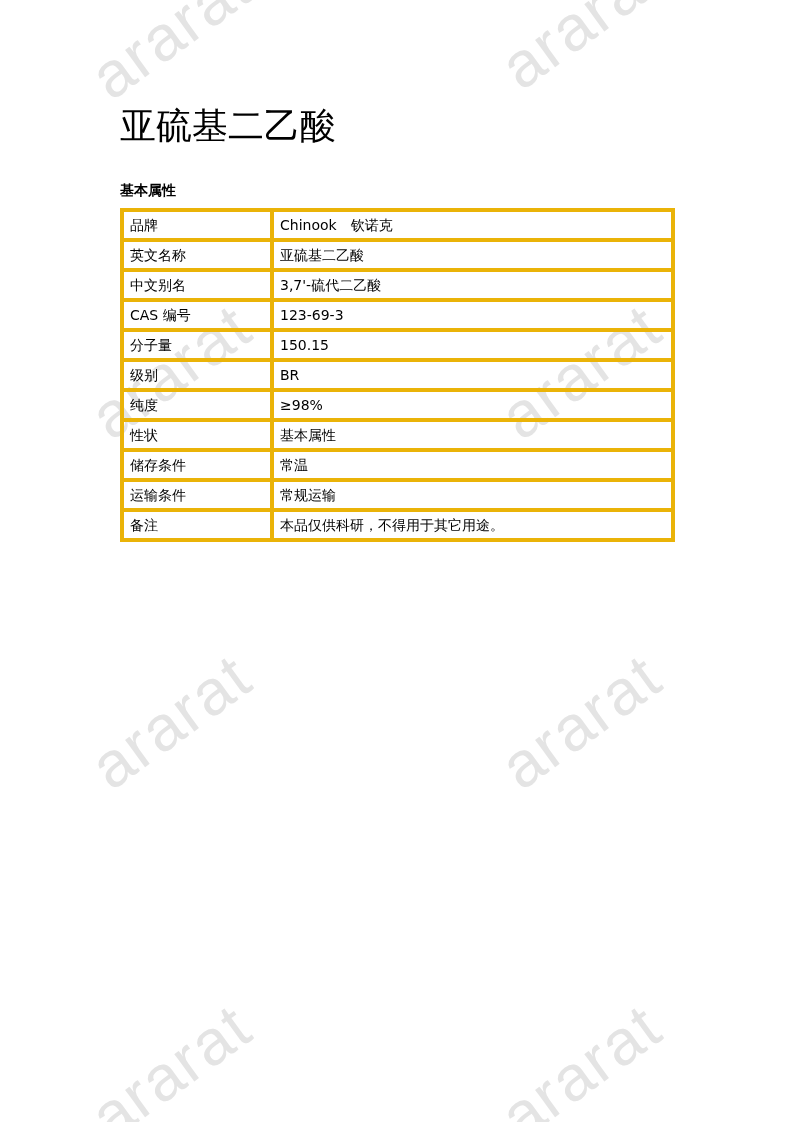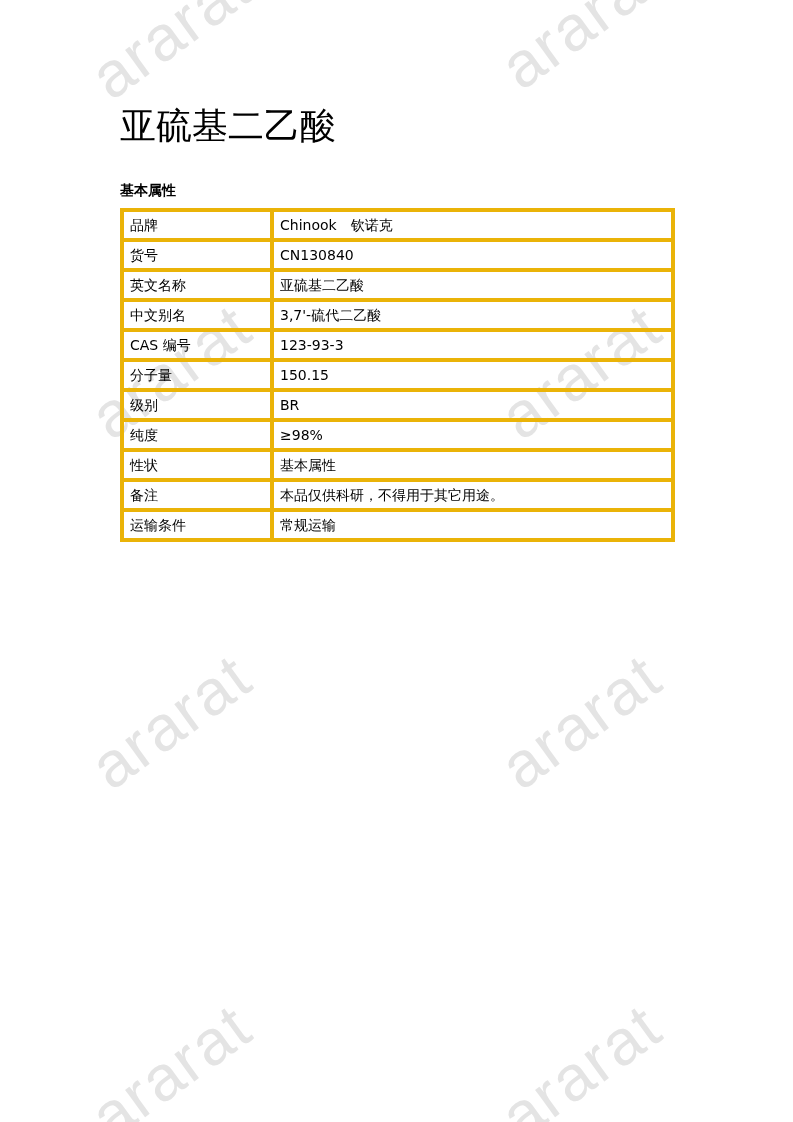--- a/index.html
+++ b/index.html
@@ -30,53 +30,53 @@
 <h1 class="title">亚硫基二乙酸</h1>
 <div class="subtitle">基本属性</div>
 
 <table>
   <tbody>
     <tr>
         <td class="k">品牌</td>
         <td>Chinook　钦诺克</td>
       </tr>
     <tr>
-        <td class="k">货号</td>
-        <td>CN130840</td>
-      </tr>
-    <tr>
         <td class="k">英文名称</td>
         <td>亚硫基二乙酸</td>
       </tr>
     <tr>
         <td class="k">中文别名</td>
         <td>3,7'-硫代二乙酸</td>
       </tr>
     <tr>
         <td class="k">CAS 编号</td>
-        <td>123-93-3</td>
+        <td>123-69-3</td>
       </tr>
     <tr>
         <td class="k">分子量</td>
         <td>150.15</td>
       </tr>
     <tr>
         <td class="k">级别</td>
         <td>BR</td>
       </tr>
     <tr>
         <td class="k">纯度</td>
         <td>≥98%</td>
       </tr>
     <tr>
         <td class="k">性状</td>
         <td>基本属性</td>
       </tr>
     <tr>
-        <td class="k">备注</td>
-        <td>本品仅供科研，不得用于其它用途。</td>
+        <td class="k">储存条件</td>
+        <td>常温</td>
       </tr>
     <tr>
         <td class="k">运输条件</td>
         <td>常规运输</td>
       </tr>
+    <tr>
+        <td class="k">备注</td>
+        <td>本品仅供科研，不得用于其它用途。</td>
+      </tr>
   </tbody>
 </table>
 
 </body></html>

